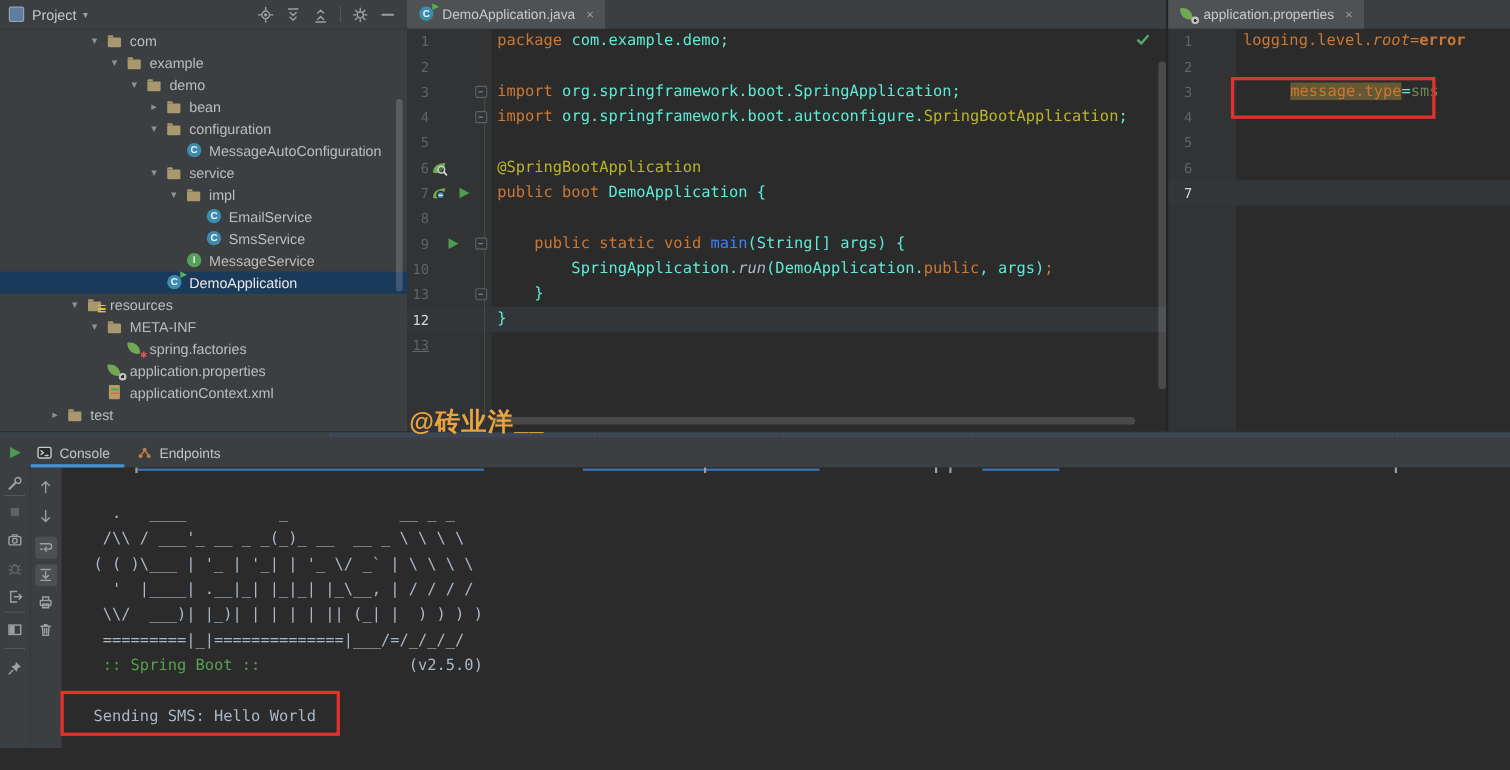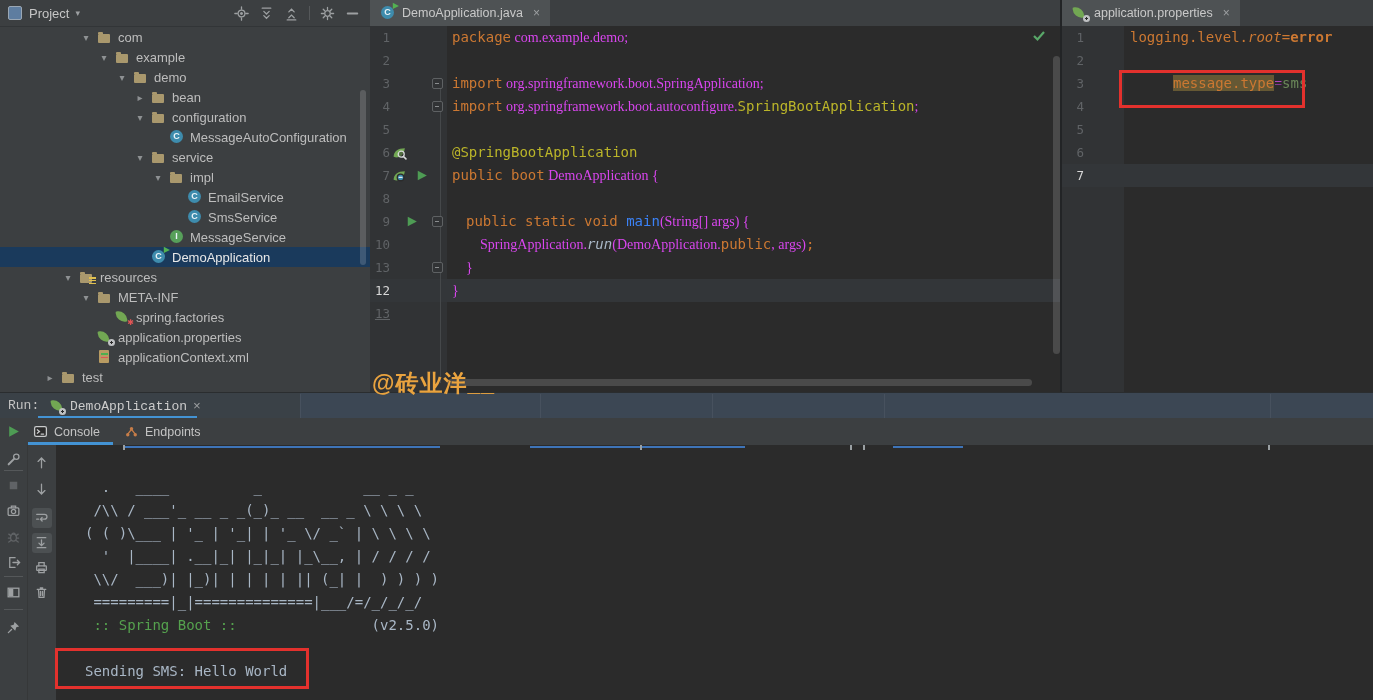--- a/index.html
+++ b/index.html
@@ -50,21 +50,21 @@
   .tabbar{position:relative;height:26px;background:#3C3F41;}
   .tab{position:absolute;left:0;top:0;height:26px;display:flex;align-items:center;gap:6px;
        padding:0 10px;background:#4E5254;color:#C9C9C9;font-size:12.5px;}
   .tab .close{color:#9DA0A2;font-size:12px;margin-left:4px;}
   .ed-body{position:absolute;left:0;top:26px;right:0;bottom:0;overflow:hidden;}
   .gutter-bg{position:absolute;left:0;top:0;bottom:0;background:#313335;}
   .curline{position:absolute;left:0;right:0;height:23px;background:#333639;}
   .lnum{position:absolute;text-align:right;color:#606366;font-size:12.5px;height:23px;line-height:23px;z-index:2;}
   .lnum.on{color:#D8D8D8;}
   .cline{position:absolute;height:23px;line-height:23px;white-space:pre;font-size:14px;z-index:2;}
-  .kw{color:#CC7832;} .pl{color:#d946ef;font-family:Liberation Serif, serif;} .ann{color:#BBB529;} .mth{color:#3b82f6;}
+  .kw{color:#CC7832;} .pl{color:#5eead4;} .ann{color:#BBB529;} .mth{color:#3b82f6;}
   .it{color:#A9B7C6;font-style:italic;}
   .key{color:#CC7832;} .keyit{color:#CC7832;font-style:italic;} .kwb{color:#CC7832;font-weight:bold;}
   .str{color:#6A8759;} .keyhl{color:#CC7832;background:#655834;}
   .gico{position:absolute;z-index:3;width:14px;height:14px;}
   .fold{position:absolute;z-index:3;width:9px;height:9px;border:1px solid #5E6163;border-radius:2px;background:#313335;}
   .fold::after{content:"";position:absolute;left:1.5px;top:3.5px;width:4.5px;height:1px;background:#8A8D8F;}
   .indent-guide{position:absolute;width:1px;background:#45484A;z-index:1;}
   .check{position:absolute;top:3px;right:14px;z-index:4;}
   .hscroll{position:absolute;left:77px;bottom:6px;width:585px;height:7px;background:rgba(255,255,255,0.15);border-radius:4px;z-index:5;}
   .vscroll{position:absolute;right:0;top:30px;width:7px;height:298px;background:rgba(255,255,255,0.15);border-radius:4px;z-index:5;}
@@ -73,21 +73,21 @@
   
   #run-header{position:absolute;left:0;top:392px;width:1373px;height:26px;background:#3C4754;border-top:1px solid #2A2D2F;font-family:Liberation Mono, monospace;}
   .rh-left{position:absolute;left:0;top:0;width:300px;height:26px;background:#3A4147;}
   .run-label{position:absolute;left:8px;top:0;line-height:26px;color:#C2C2C2;}
   .run-tab{position:absolute;left:38px;top:0;height:26px;display:flex;align-items:center;gap:6px;padding:0 12px;color:#CCCCCC;}
   .run-tab .iwrap{width:14px;min-width:14px;}
   .run-underline{position:absolute;left:38px;bottom:0;width:159px;height:3px;background:#4393D4;}
   .rh-div{position:absolute;top:1px;bottom:1px;width:1px;background:rgba(255,255,255,0.06);}
 
   
-  #console-panel{position:absolute;left:0;top:418px;width:1373px;height:282px;background:#701a75;}
+  #console-panel{position:absolute;left:0;top:398px;width:1373px;height:282px;background:#701a75;}
   .ct-row{position:absolute;left:0;top:0;width:100%;height:27px;background:#3C3F41;border-bottom:1px solid #323537;}
   .ct-tab{position:absolute;top:0;height:27px;display:flex;align-items:center;gap:6px;color:#C4C4C4;font-size:12.5px;}
   .ct-underline{position:absolute;left:28px;top:24px;width:85px;height:3px;background:#4393D4;z-index:3;}
   .tb{position:absolute;top:27px;bottom:0;background:#3C3F41;}
   #tb1{left:0;width:27px;border-right:1px solid #363839;}
   #tb2{left:28px;width:28px;}
   .tbi{position:absolute;left:6px;width:16px;height:16px;}
   .tbi.activebg{background:#4C5052;border-radius:3px;left:4px;padding:2px;width:16px;height:16px;}
   .tb-div{position:absolute;left:4px;width:19px;height:1px;background:#55585A;}
   #cout{position:absolute;left:56px;top:27px;right:0;bottom:0;background:#2B2B2B;}

